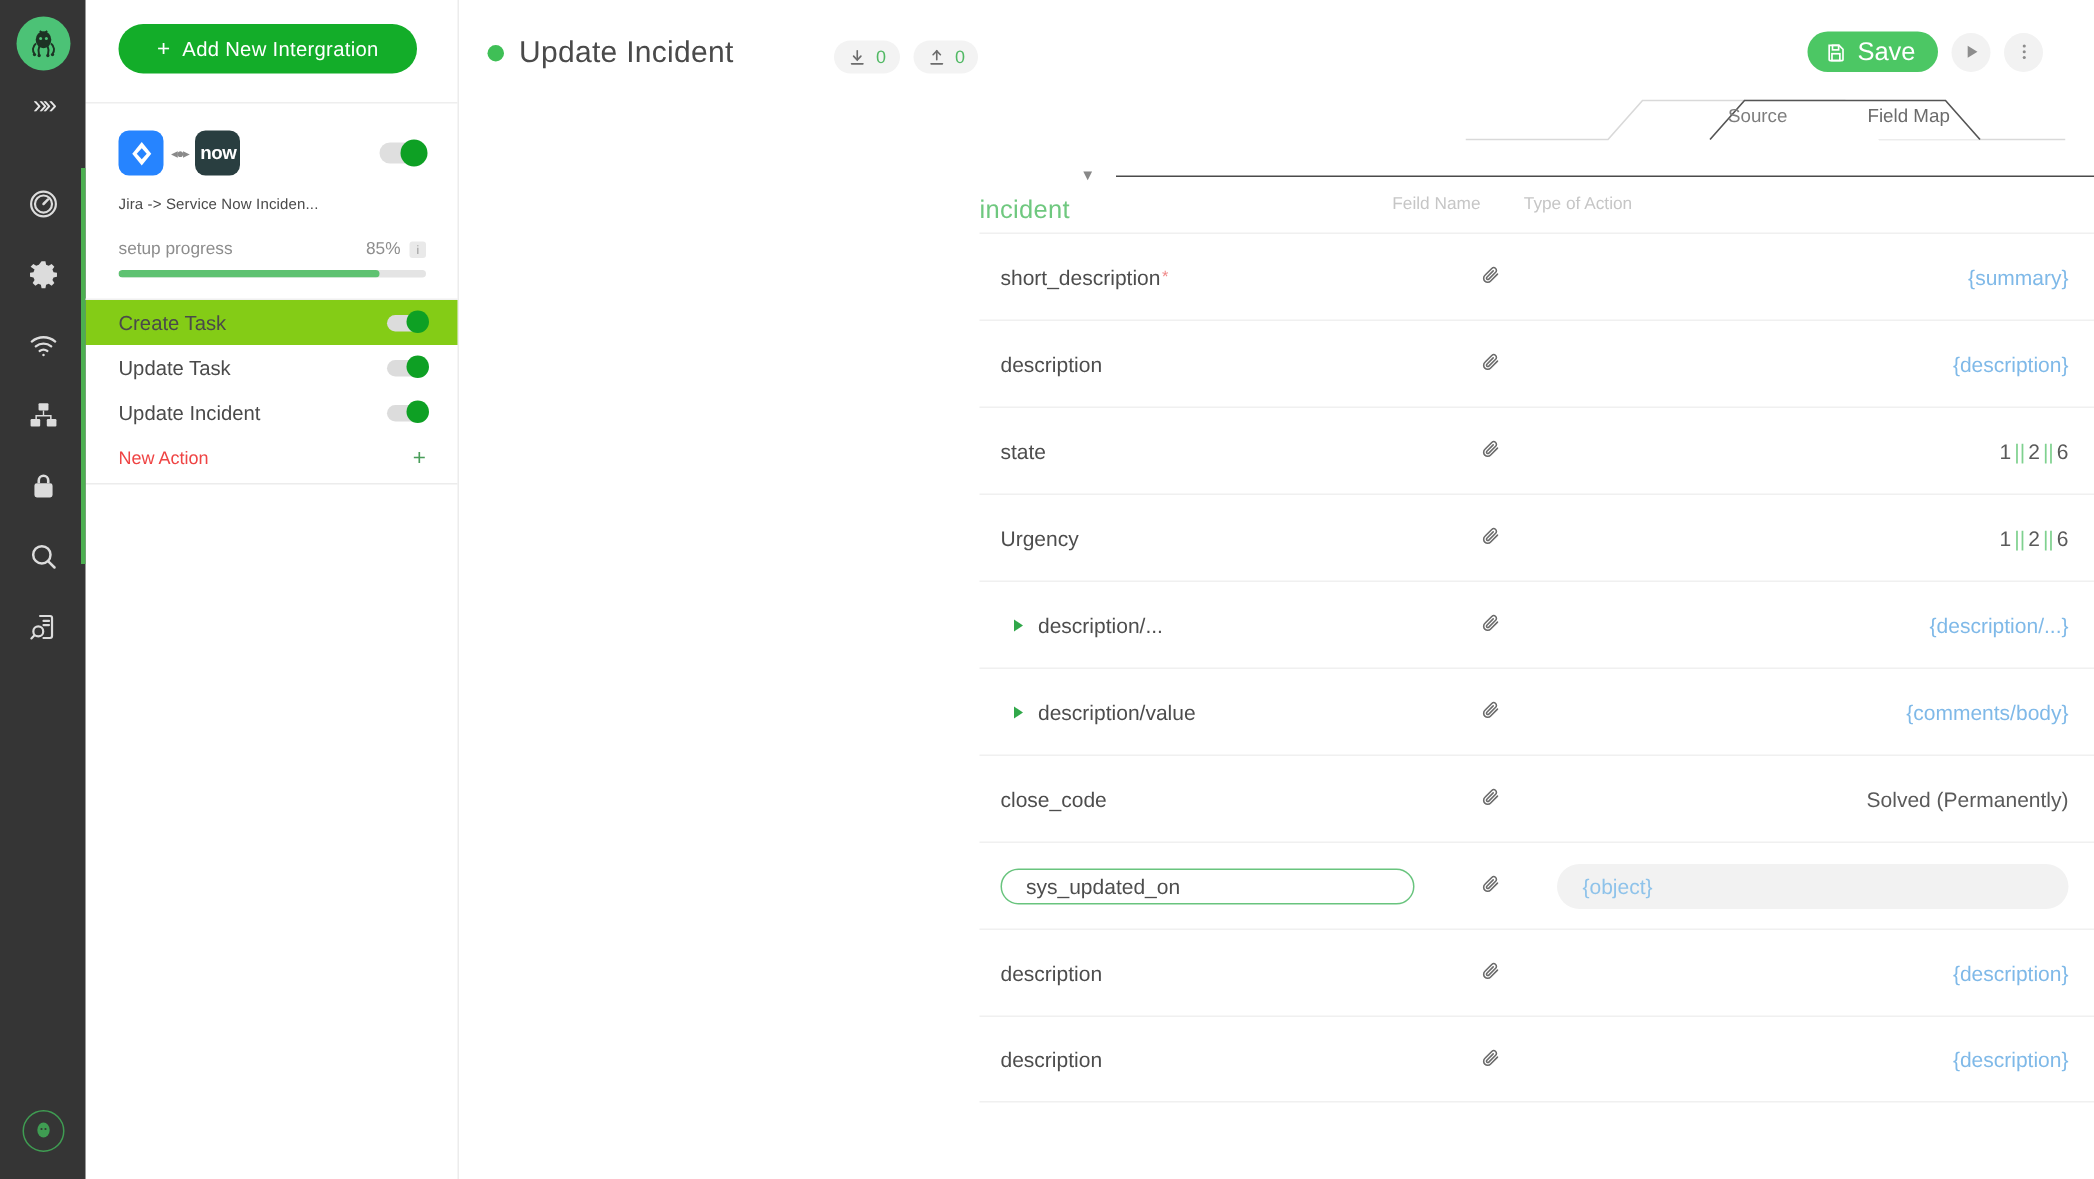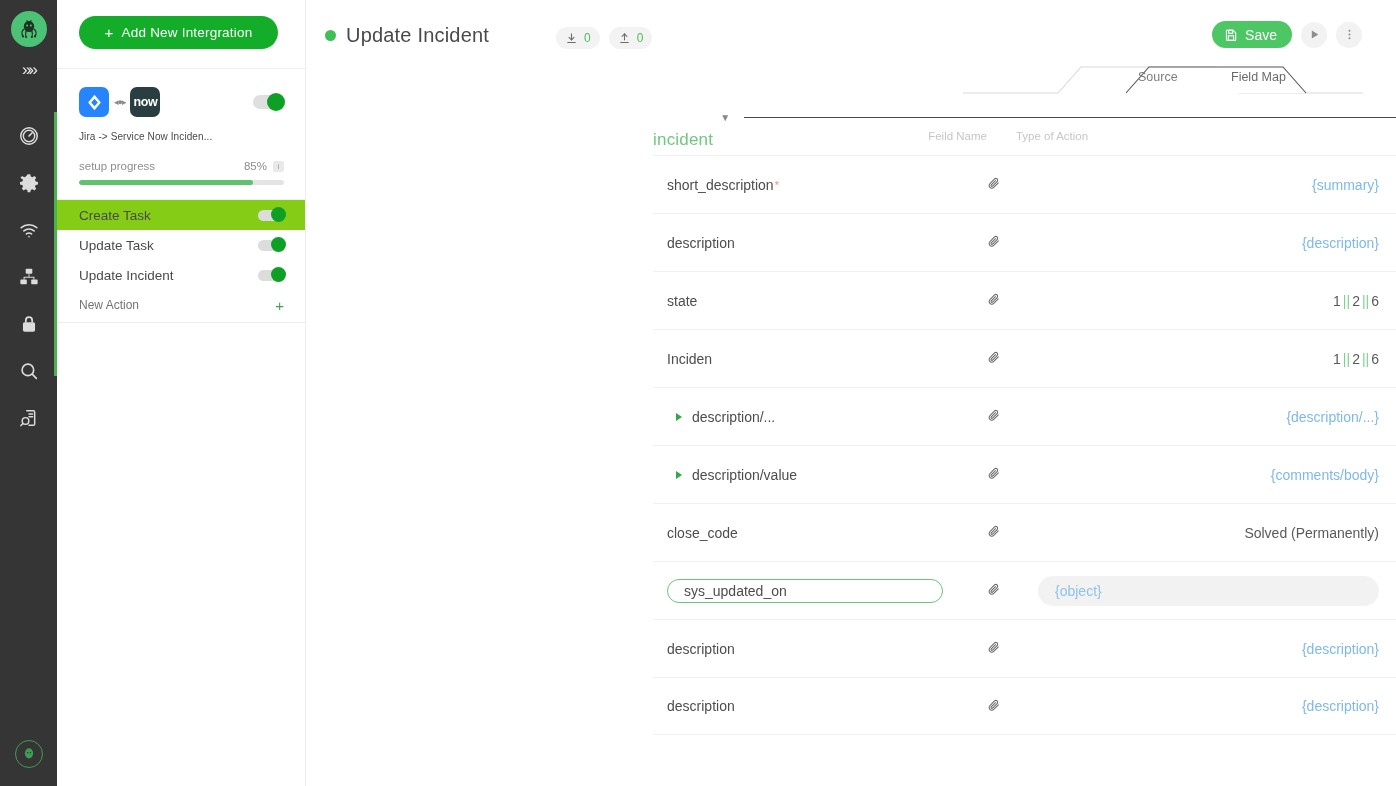--- a/index.html
+++ b/index.html
@@ -124,21 +124,21 @@
   }
   .act-row.active { background: #84cc16; }
   .act-toggle {
     margin-left: auto; width: 26px; height: 11px; border-radius: 7px;
     background: #dcdcdc; position: relative;
   }
   .act-toggle::after {
     content: ''; position: absolute; right: -2px; top: -2.5px;
     width: 15px; height: 15px; border-radius: 50%; background: #0ea024;
   }
-  .act-new { color: #737373; font-size: 12px; }
+  .act-new { color: #ef4444; font-size: 12px; }
   .act-plus { margin-left: auto; color: #4a9e5a; font-size: 15px; line-height: 1; }
 
   
   .main { flex: 1 1 auto; position: relative; background: #fff; }
 
   .hdr { position: relative; height: 62px; }
   .hdr-title-wrap {
     position: absolute; left: 19px; top: 24px;
     display: flex; align-items: center;
   }
@@ -149,30 +149,30 @@
     height: 22px; min-width: 38px; padding: 0 9px;
     background: #f3f3f3; border-radius: 11px;
     display: flex; align-items: center; gap: 6px; cursor: pointer;
   }
   .pill .cnt { color: #51b964; font-size: 12px; }
 
   .hdr-right { position: absolute; right: 34px; top: 21px; display: flex; align-items: center; gap: 9px; }
   .btn-save {
     height: 27px; padding: 0 15px 0 12px;
     background: #4cc764; border: none; border-radius: 14px;
-    color: #fff; font-size: 14px; display: flex; align-items: center; gap: 7px;
+    color: #fff; font-size: 17px; display: flex; align-items: center; gap: 7px;
     cursor: pointer; font-family: "Liberation Sans", sans-serif;
   }
   .icon-circ {
     width: 26px; height: 26px; border-radius: 50%; background: #f2f2f2;
     display: flex; align-items: center; justify-content: center; cursor: pointer;
   }
 
   
-  .tabs-zone { position: absolute; right: 33px; top: 64px; height: 30px; width: 400px; }
+  .tabs-zone { position: absolute; right: 19px; top: 64px; height: 30px; width: 400px; }
   .tab-label {
     position: absolute; top: 6px; font-size: 12.5px; color: #7d7d7d;
     cursor: pointer; white-space: nowrap;
   }
   .tab-label.t-source { left: 175px; }
   .tab-label.t-field  { left: 268px; color: #6b6b6b; }
 
   
   .entity-row {
     position: absolute; left: 347px; top: 84px; display: flex; align-items: center;
@@ -473,21 +473,21 @@
             <div class="cell-value">
               <span class="clip"><svg class="clipsvg" width="14" height="14" viewBox="0 0 24 24" fill="none" stroke="#6a6a6a" stroke-width="1.8" stroke-linecap="round">
                   <path d="M19.4 11.6l-7.8 7.8a4.6 4.6 0 11-6.5-6.5l7.8-7.8a3.1 3.1 0 114.4 4.4l-7.8 7.8a1.5 1.5 0 11-2.2-2.2l7.2-7.2"></path>
                 </svg></span>
               <span class="vtext plain"><span>1</span><span class="sep">||</span><span>2</span><span class="sep">||</span><span>6</span></span>
             </div>
             <div class="cell-action"></div>
           </div>
           <div class="row">
             <div class="cell-field">
-              <span>Inciden</span>
+              <span>Urgency</span>
             </div>
             <div class="cell-value">
               <span class="clip"><svg class="clipsvg" width="14" height="14" viewBox="0 0 24 24" fill="none" stroke="#6a6a6a" stroke-width="1.8" stroke-linecap="round">
                   <path d="M19.4 11.6l-7.8 7.8a4.6 4.6 0 11-6.5-6.5l7.8-7.8a3.1 3.1 0 114.4 4.4l-7.8 7.8a1.5 1.5 0 11-2.2-2.2l7.2-7.2"></path>
                 </svg></span>
               <span class="vtext plain"><span>1</span><span class="sep">||</span><span>2</span><span class="sep">||</span><span>6</span></span>
             </div>
             <div class="cell-action"></div>
           </div>
           <div class="row">

